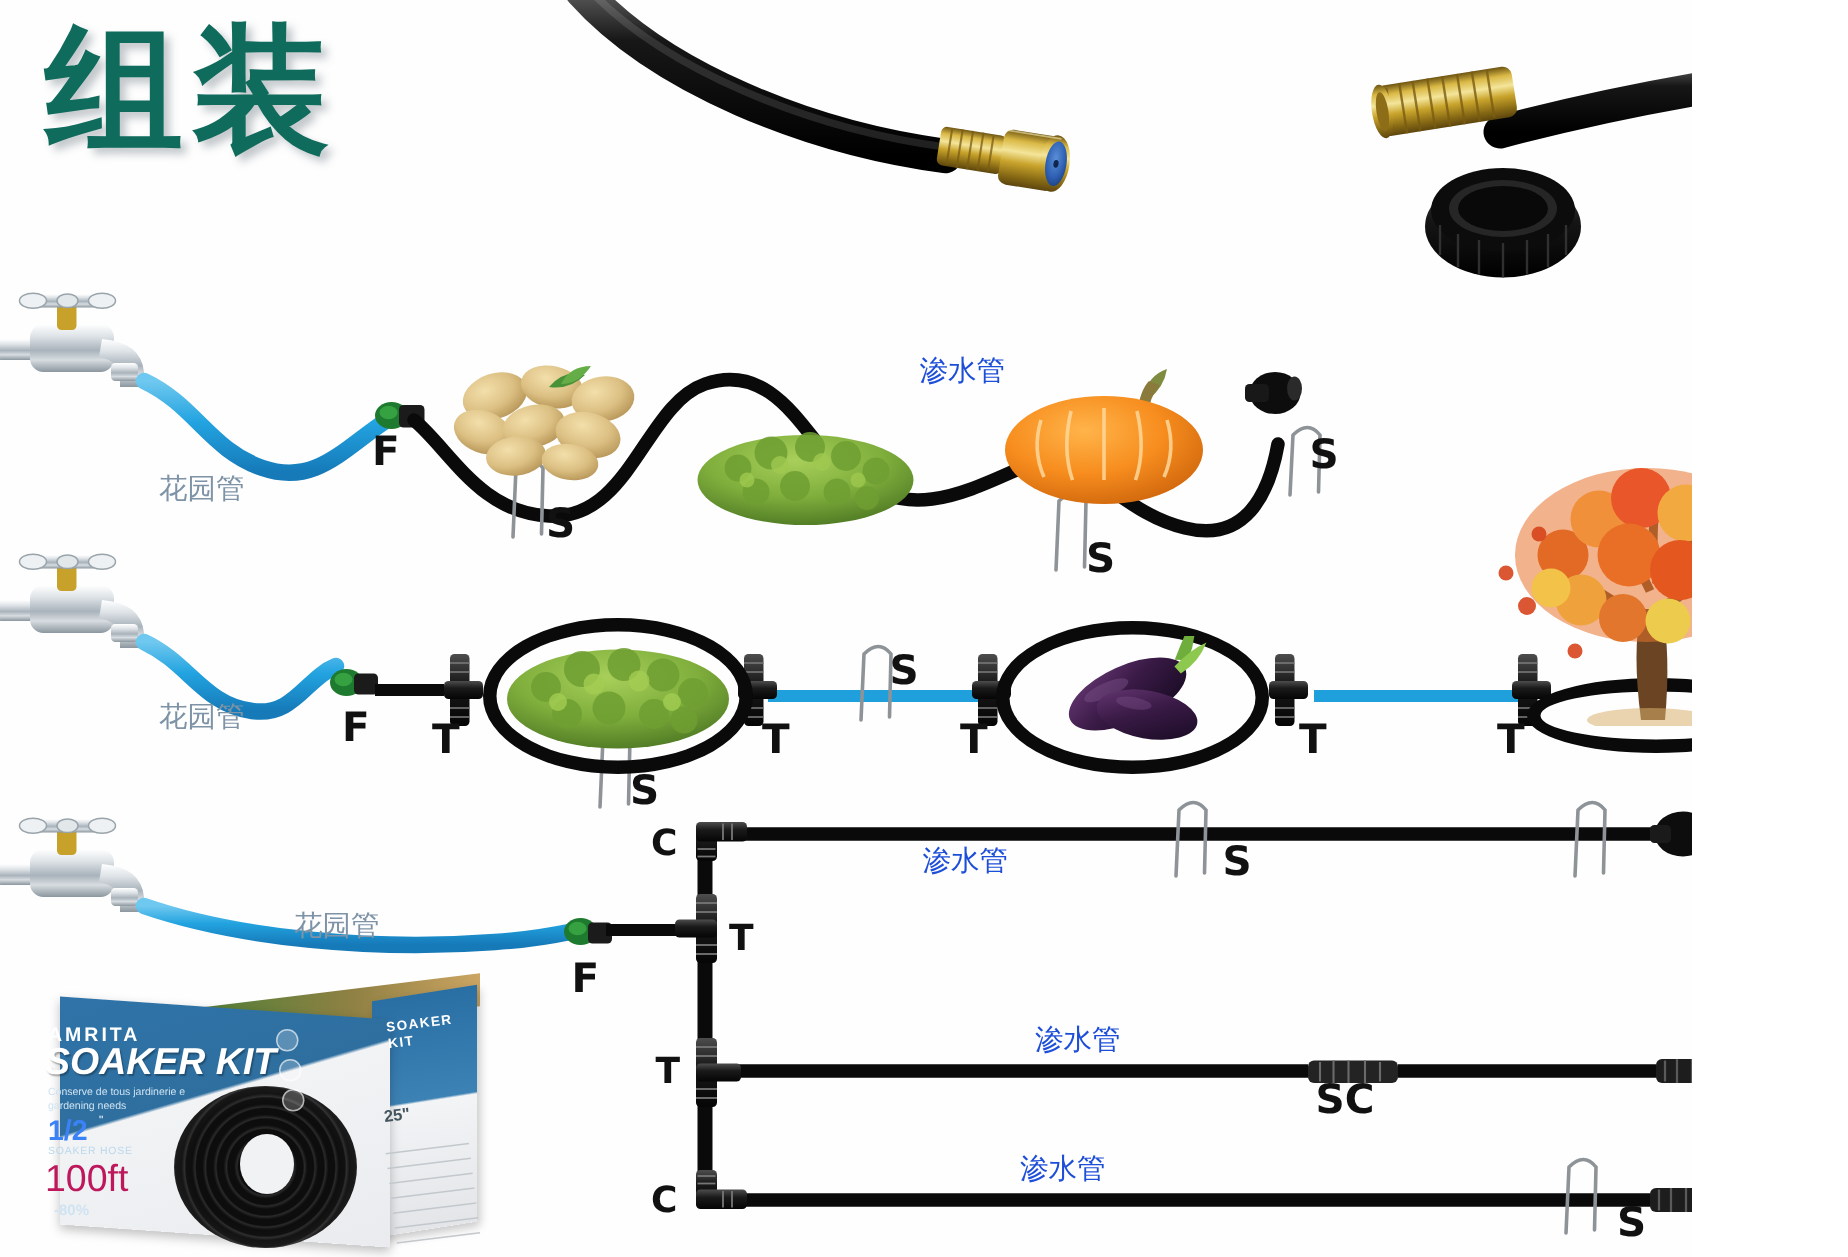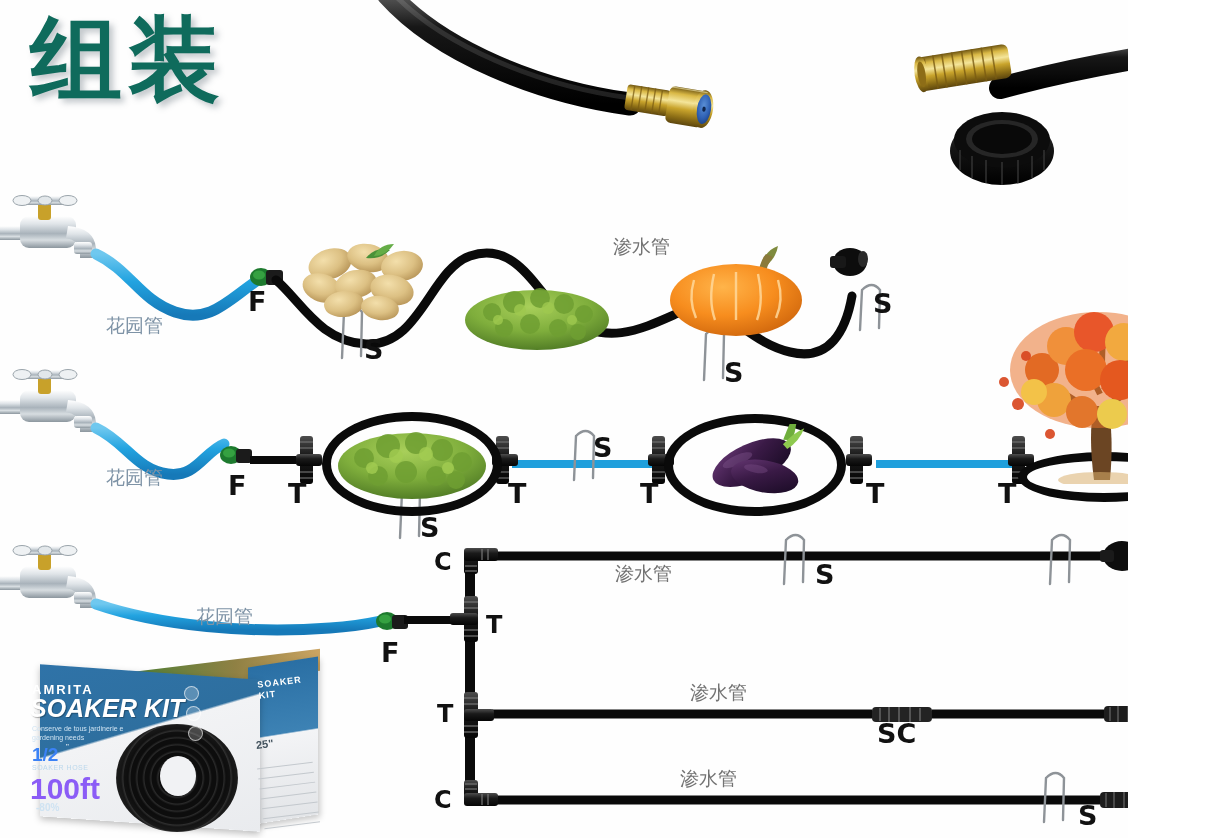--- a/index.html
+++ b/index.html
@@ -33,21 +33,21 @@
   }
 
   
   .cn-label {
     font-family: "DejaVu Sans", sans-serif;
     font-size: 19px;
     font-weight: 500;
     white-space: nowrap;
   }
   .cn-garden { color: #7e93a6; }
-  .cn-soaker { color: #737373; font-family: Liberation Serif, serif; }
+  .cn-soaker { color: #1d4ed8; font-family: Liberation Serif, serif; }
 
   .code-label {
     font-family: "DejaVu Sans", sans-serif;
     font-weight: 900;
     font-size: 27px;
     color: #111;
     white-space: nowrap;
   }
   .code-label.sm { font-size: 24px; }
 
@@ -118,21 +118,21 @@
   .box-sizeunit {
     position:absolute; left: 46px; top: 82px;
     color: #ffffff; font-size: 8px;
   }
   .box-hosetext {
     position:absolute; left: 12px; top: 104px;
     color: #bcd8ec; font-size: 7px; letter-spacing:.5px;
   }
   .box-len {
     position:absolute; left: 10px; top: 112px;
-    color: #8b5cf6; font-size: 30px; font-weight: bold;
+    color: #be185d; font-size: 25px; font-weight: normal;
   }
   .box-pct {
     position:absolute; left: 16px; top: 142px;
     color: #cfe3f2; font-size: 10px; font-weight: bold;
   }
   .box-coil {
     position:absolute; left: 96px; top: 64px;
     width: 122px; height: 108px;
     border-radius: 50%;
     background:

